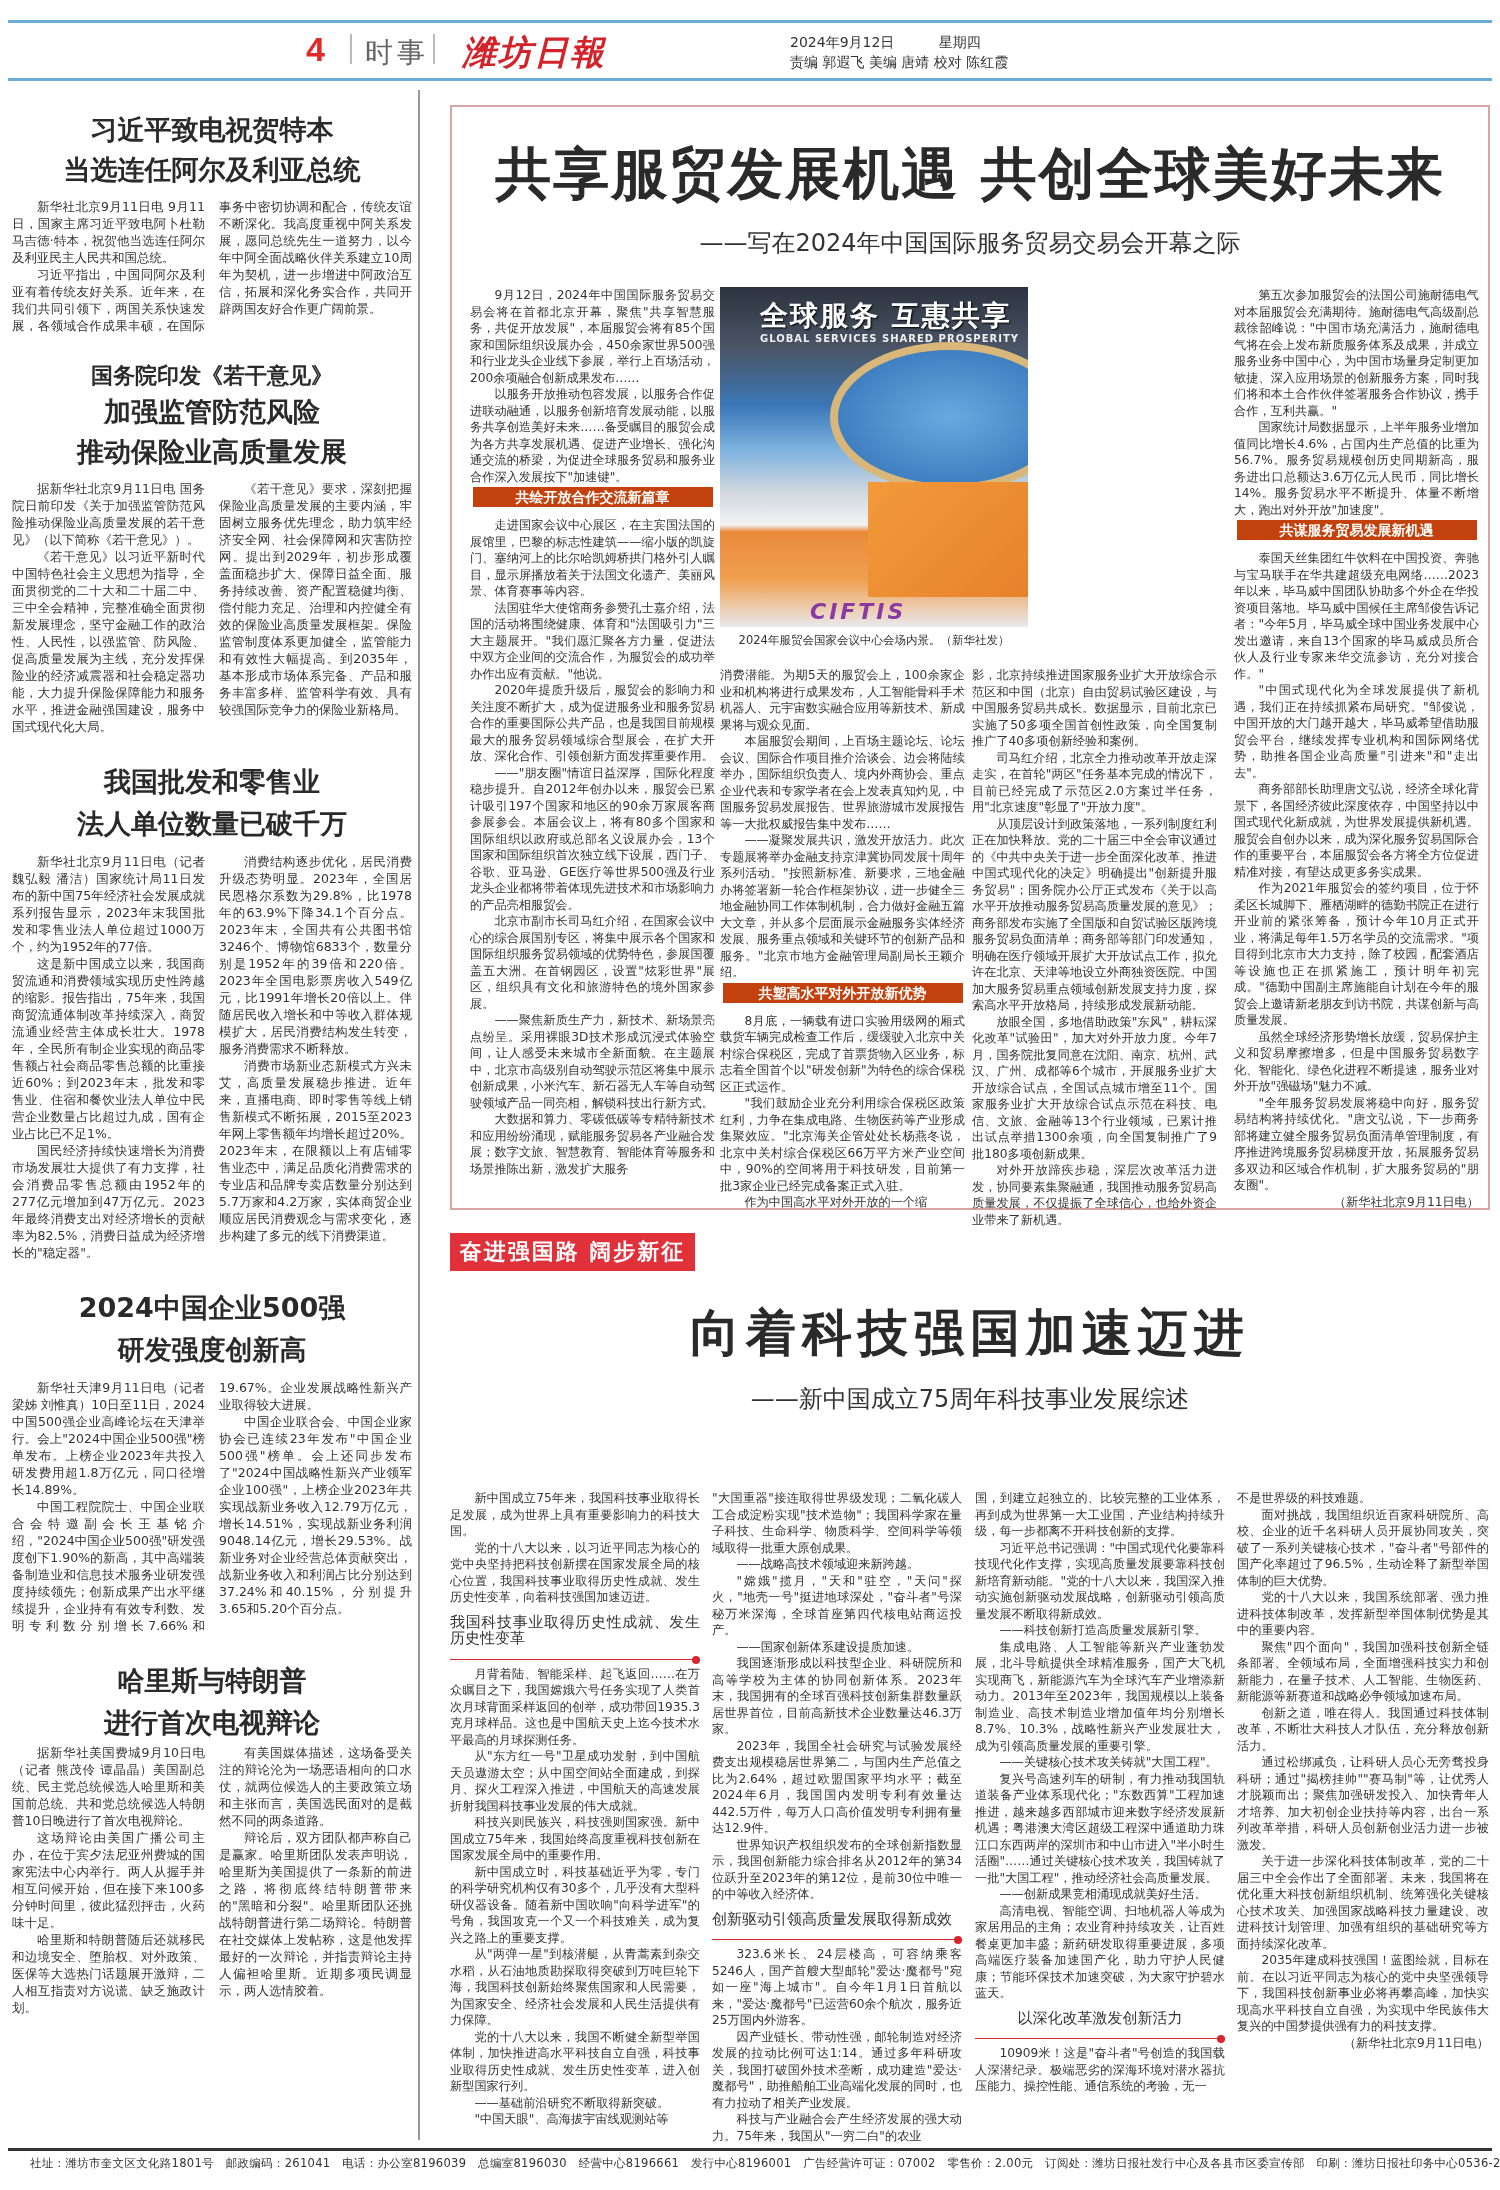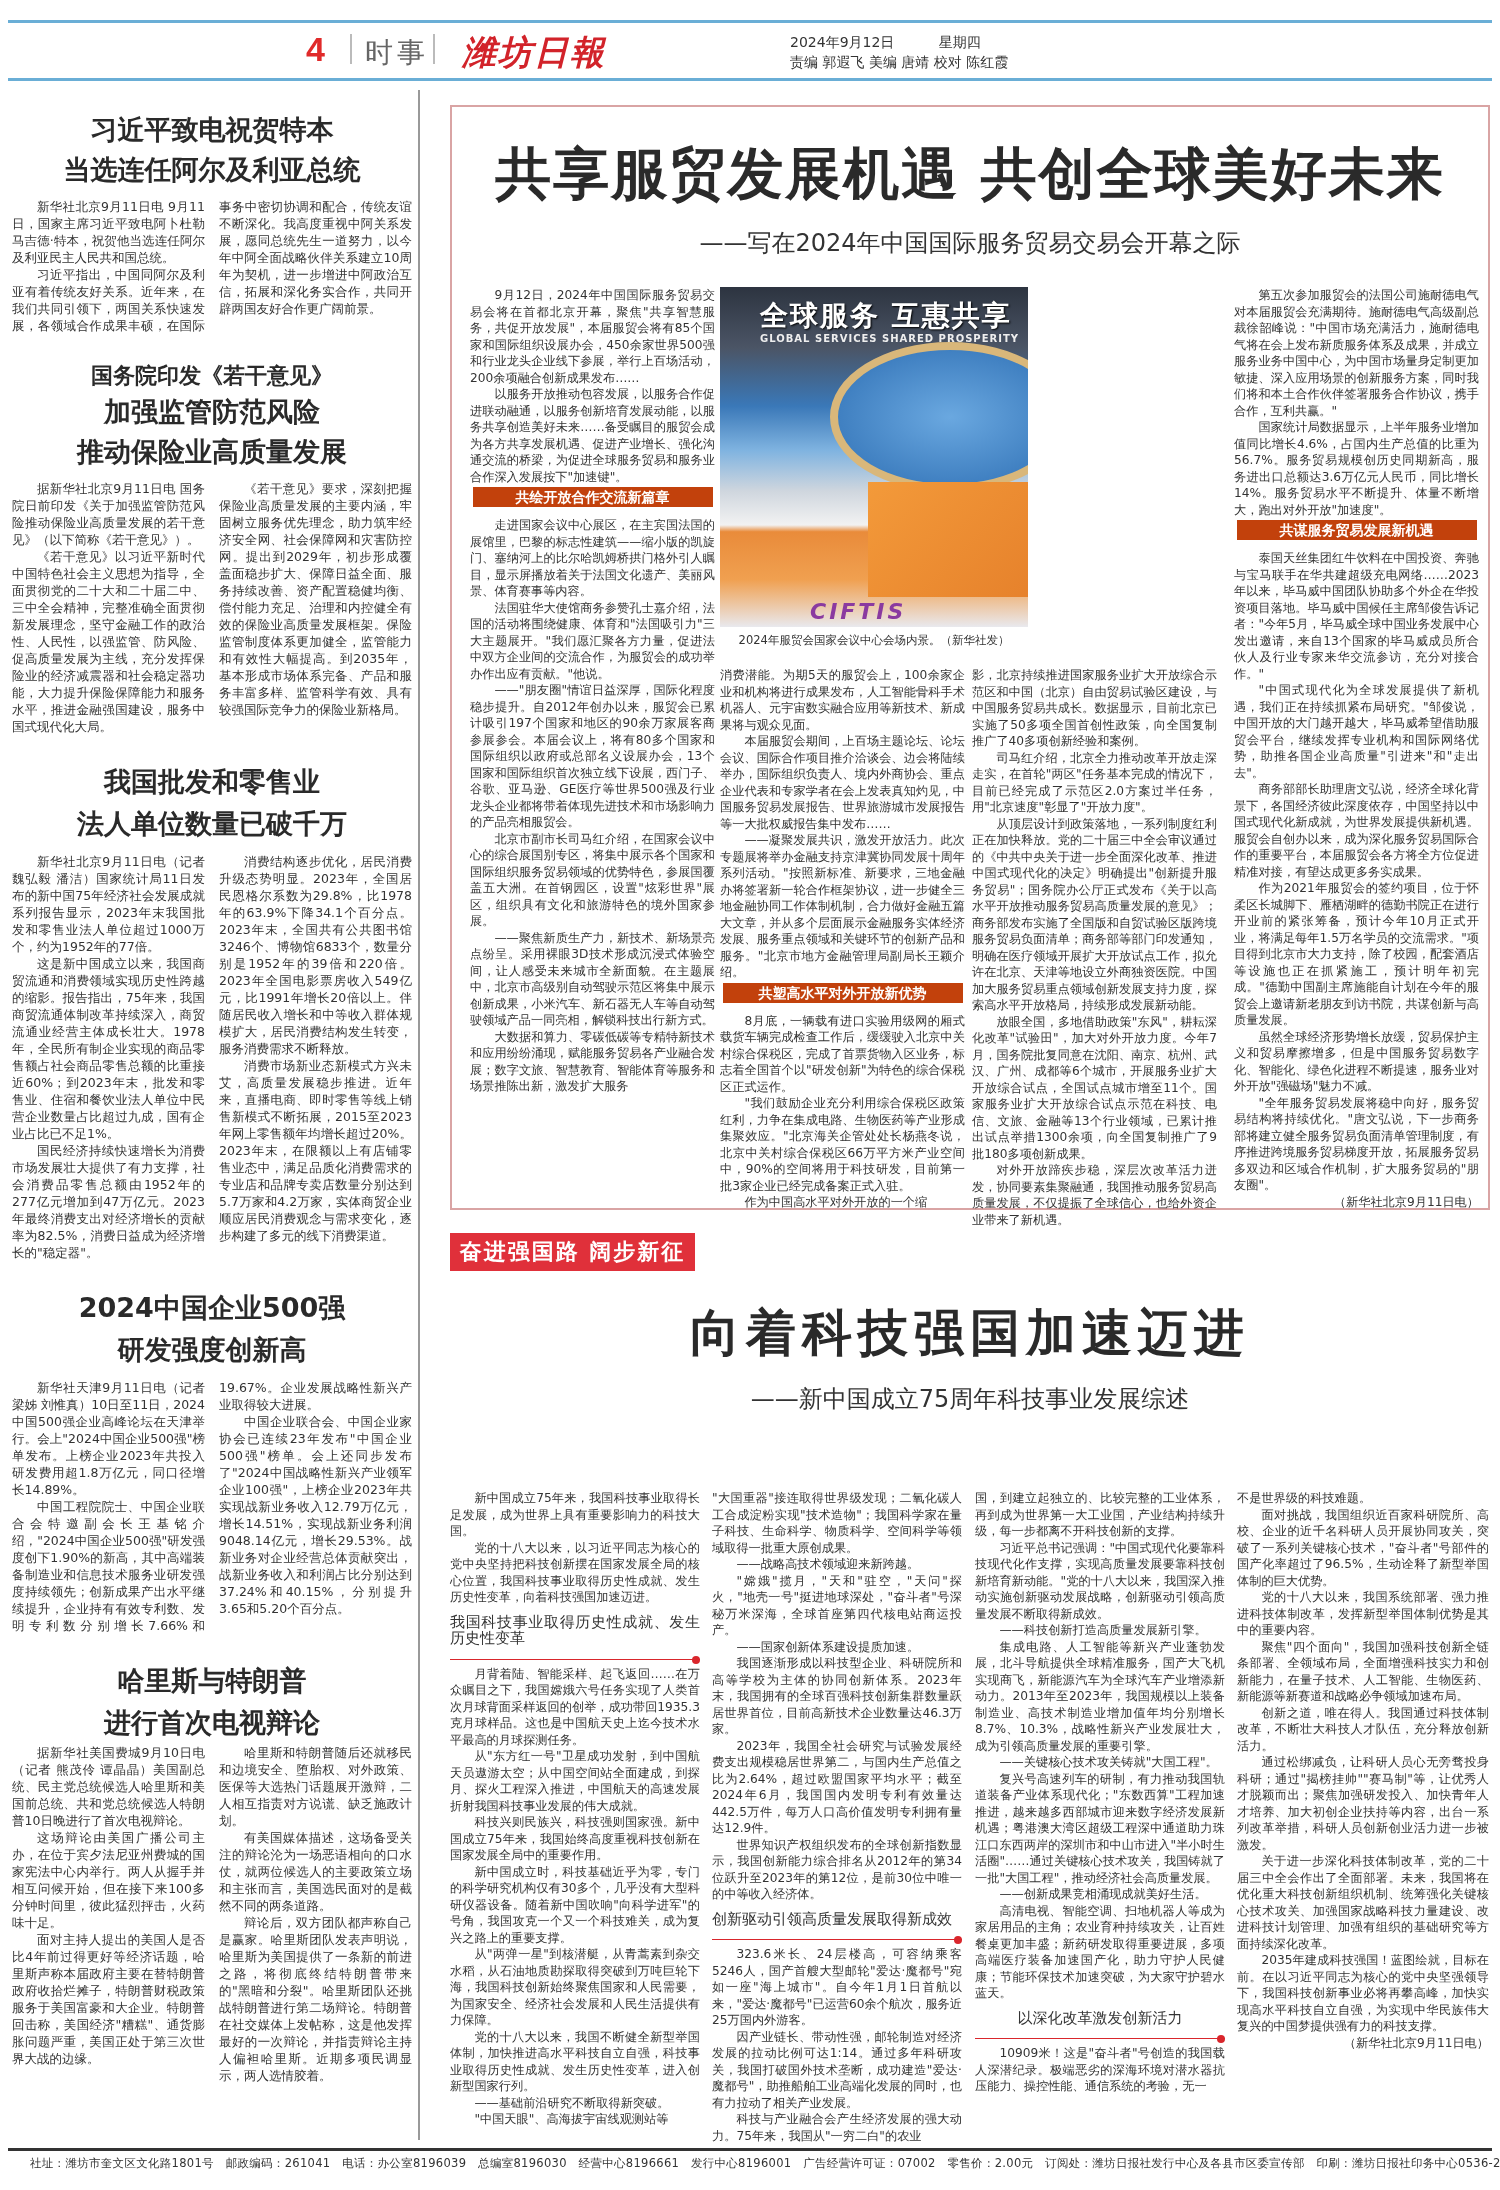--- a/index.html
+++ b/index.html
@@ -110,39 +110,39 @@
   </div>
 
   <div style="margin-top:26px;">
     <div class="headline" style="font-size:27px; line-height:42px;">
       <div>哈里斯与特朗普</div>
       <div>进行首次电视辩论</div>
     </div>
     <div class="body2" style="margin-top:0;">
       <p>据新华社美国费城9月10日电（记者 熊茂伶 谭晶晶）美国副总统、民主党总统候选人哈里斯和美国前总统、共和党总统候选人特朗普10日晚进行了首次电视辩论。</p>
       <p>这场辩论由美国广播公司主办，在位于宾夕法尼亚州费城的国家宪法中心内举行。两人从握手并相互问候开始，但在接下来100多分钟时间里，彼此猛烈抨击，火药味十足。</p>
-      <p>面对主持人提出的美国人是否比4年前过得更好等经济话题，哈里斯声称本届政府主要在替特朗普政府收拾烂摊子，特朗普财税政策服务于美国富豪和大企业。特朗普回击称，美国经济"糟糕"、通货膨胀问题严重，美国正处于第三次世界大战的边缘。</p>
       <p>哈里斯和特朗普随后还就移民和边境安全、堕胎权、对外政策、医保等大选热门话题展开激辩，二人相互指责对方说谎、缺乏施政计划。</p>
       <p>有美国媒体描述，这场备受关注的辩论沦为一场恶语相向的口水仗，就两位候选人的主要政策立场和主张而言，美国选民面对的是截然不同的两条道路。</p>
       <p>辩论后，双方团队都声称自己是赢家。哈里斯团队发表声明说，哈里斯为美国提供了一条新的前进之路，将彻底终结特朗普带来的"黑暗和分裂"。哈里斯团队还挑战特朗普进行第二场辩论。特朗普在社交媒体上发帖称，这是他发挥最好的一次辩论，并指责辩论主持人偏袒哈里斯。近期多项民调显示，两人选情胶着。</p>
     </div>
   </div>
 </div>
 <div class="colsep" style="left:418px; height:2050px;"></div>
 
 <div class="feature">
   <div class="ftitle">共享服贸发展机遇 共创全球美好未来</div>
   <div class="fsub">——写在2024年中国国际服务贸易交易会开幕之际</div>
 
   <div class="fcol" style="left:18px; top:180px; width:245px;">
     <p>9月12日，2024年中国国际服务贸易交易会将在首都北京开幕，聚焦"共享智慧服务，共促开放发展"，本届服贸会将有85个国家和国际组织设展办会，450余家世界500强和行业龙头企业线下参展，举行上百场活动，200余项融合创新成果发布……</p>
     <p>以服务开放推动包容发展，以服务合作促进联动融通，以服务创新培育发展动能，以服务共享创造美好未来……备受瞩目的服贸会成为各方共享发展机遇、促进产业增长、强化沟通交流的桥梁，为促进全球服务贸易和服务业合作深入发展按下"加速键"。</p>
     <span class="redbar">共绘开放合作交流新篇章</span>
     <p>走进国家会议中心展区，在主宾国法国的展馆里，巴黎的标志性建筑——缩小版的凯旋门、塞纳河上的比尔哈凯姆桥拱门格外引人瞩目，显示屏播放着关于法国文化遗产、美丽风景、体育赛事等内容。</p>
     <p>法国驻华大使馆商务参赞孔士嘉介绍，法国的活动将围绕健康、体育和"法国吸引力"三大主题展开。"我们愿汇聚各方力量，促进法中双方企业间的交流合作，为服贸会的成功举办作出应有贡献。"他说。</p>
+    <p>2020年提质升级后，服贸会的影响力和关注度不断扩大，成为促进服务业和服务贸易合作的重要国际公共产品，也是我国目前规模最大的服务贸易领域综合型展会，在扩大开放、深化合作、引领创新方面发挥重要作用。</p>
     <p>——"朋友圈"情谊日益深厚，国际化程度稳步提升。自2012年创办以来，服贸会已累计吸引197个国家和地区的90余万家展客商参展参会。本届会议上，将有80多个国家和国际组织以政府或总部名义设展办会，13个国家和国际组织首次独立线下设展，西门子、谷歌、亚马逊、GE医疗等世界500强及行业龙头企业都将带着体现先进技术和市场影响力的产品亮相服贸会。</p>
     <p>北京市副市长司马红介绍，在国家会议中心的综合展国别专区，将集中展示各个国家和国际组织服务贸易领域的优势特色，参展国覆盖五大洲。在首钢园区，设置"炫彩世界"展区，组织具有文化和旅游特色的境外国家参展。</p>
     <p>——聚焦新质生产力，新技术、新场景亮点纷呈。采用裸眼3D技术形成沉浸式体验空间，让人感受未来城市全新面貌。在主题展中，北京市高级别自动驾驶示范区将集中展示创新成果，小米汽车、新石器无人车等自动驾驶领域产品一同亮相，解锁科技出行新方式。</p>
     <p>大数据和算力、零碳低碳等专精特新技术和应用纷纷涌现，赋能服务贸易各产业融合发展；数字文旅、智慧教育、智能体育等服务和场景推陈出新，激发扩大服务</p>
   </div>
 
   <div class="photo">
     <div class="ring"></div>
     <div class="sign">全球服务 互惠共享</div>
     <div class="sign2">GLOBAL SERVICES  SHARED PROSPERITY</div>

